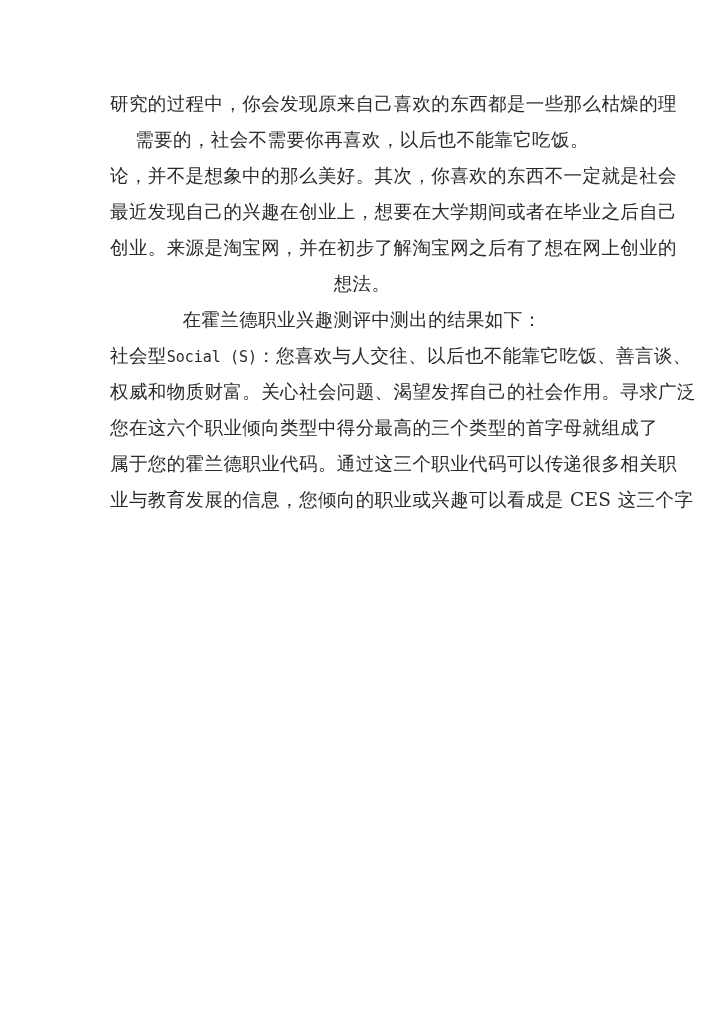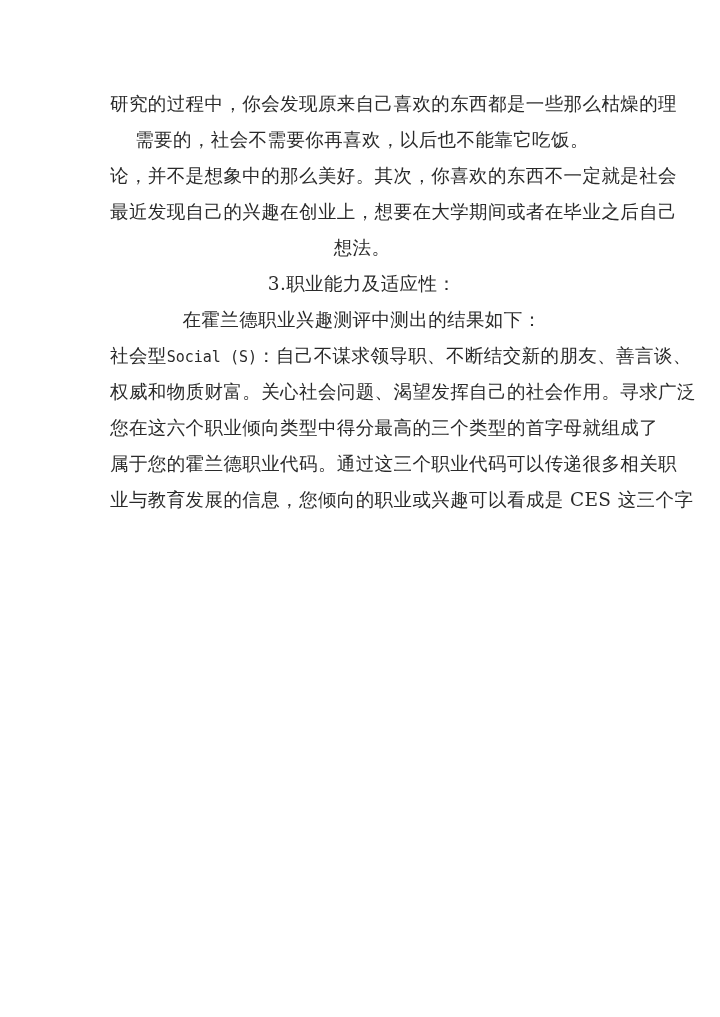--- a/index.html
+++ b/index.html
@@ -43,33 +43,31 @@
 <div class="page">
 
   <div>
     <span class="line">研究的过程中，你会发现原来自己喜欢的东西都是一些那么枯燥的理</span>
     <span class="line">需要的，社会不需要你再喜欢，以后也不能靠它吃饭。</span>
     <span class="line">论，并不是想象中的那么美好。其次，你喜欢的东西不一定就是社会</span>
   </div>
 
   <div>
     <span class="line">最近发现自己的兴趣在创业上，想要在大学期间或者在毕业之后自己</span>
+    <span class="line">创业。来源是淘宝网，并在初步了解淘宝网之后有了想在网上创业的</span>
     <span class="line">想法。</span>
   </div>
 
-  <div>
-    <span class="line">3.职业能力及适应性：</span>
-  </div>
 
   <div>
     <span class="line">在霍兰德职业兴趣测评中测出的结果如下：</span>
   </div>
 
   <div>
-    <span class="line"><span>社会型</span><span class="mono">Social (S)</span><span>：自己不谋求领导职、不断结交新的朋友、善言谈、</span></span>
+    <span class="line"><span>社会型</span><span class="mono">Social (S)</span><span>：您喜欢与人交往、以后也不能靠它吃饭、善言谈、</span></span>
     <span class="line">权威和物质财富。关心社会问题、渴望发挥自己的社会作用。寻求广泛</span>
   </div>
 
 
 
   <div>
     <span class="line">您在这六个职业倾向类型中得分最高的三个类型的首字母就组成了</span>
     <span class="line">属于您的霍兰德职业代码。通过这三个职业代码可以传递很多相关职</span>
     <span class="line">业与教育发展的信息，您倾向的职业或兴趣可以看成是 CES 这三个字</span>
   </div>

